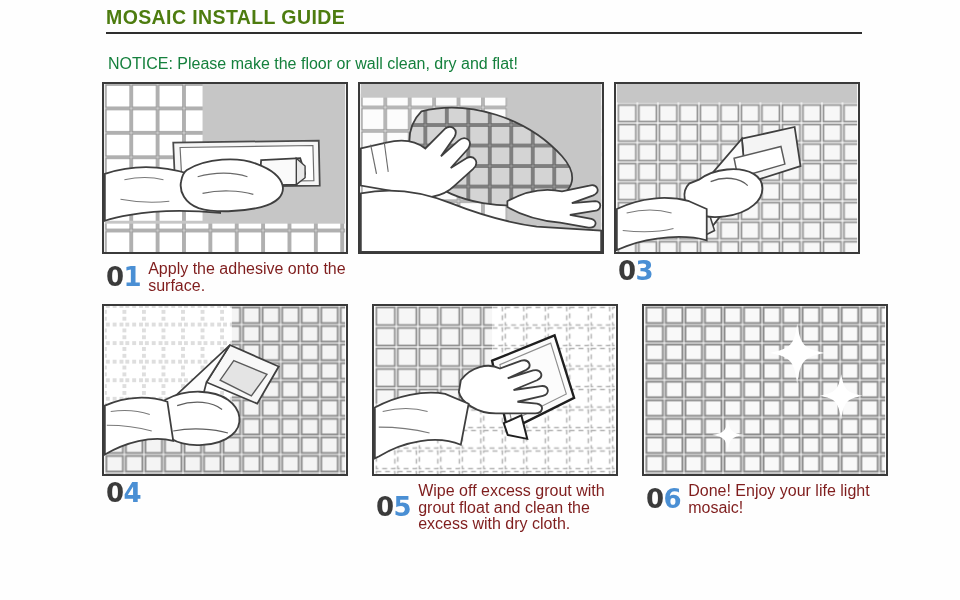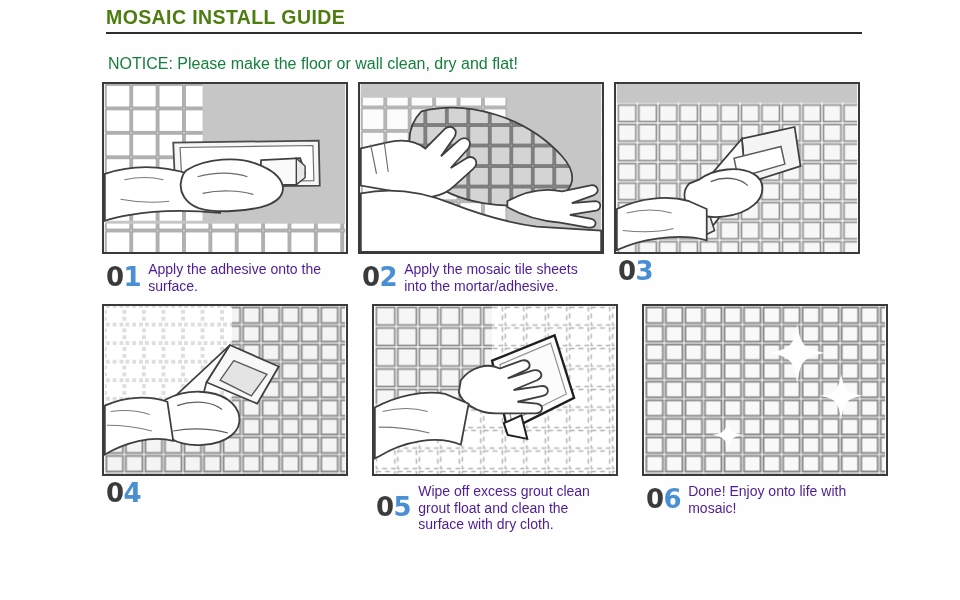--- a/index.html
+++ b/index.html
@@ -89,23 +89,23 @@
     line-height: 21px;
     letter-spacing: -0.5px;
     white-space: nowrap;
     flex: 0 0 auto;
     margin-right: 7px;
     font-family: "DejaVu Sans", sans-serif;
   }
   .stepnum .z { color: #3b3b3b; }
   .stepnum .d { color: #4a8fd4; }
   .captext {
-    font-size: 14px;
+    font-size: 16px;
     line-height: 16.5px;
-    color: #4c1d95;
+    color: #7f1d1d;
   }
   .row2 { margin-top: 10px; gap: 24px; }
 </style>
 </head>
 <body>
 
 <div id="sheet">
 
   <div class="header">
     <div class="header-title">MOSAIC INSTALL GUIDE</div>
@@ -188,24 +188,20 @@
 
             <path d="M0 112 C30 106 62 110 92 122 C120 133 150 142 180 146 L246 150 L246 172 L0 172 Z" fill="#ffffff" stroke="#3f3f3f" stroke-width="1.8"></path>
 
             <path d="M150 120 C168 110 188 106 206 110 L234 104 C242 102 246 110 238 114
                      L216 122 L240 120 C247 120 247 129 239 130 L214 134 L236 138
                      C243 140 241 148 233 147 L204 142 C184 140 164 134 150 126 Z" fill="#ffffff" stroke="#3f3f3f" stroke-width="1.8"></path>
             <path d="M10 62 L16 92" fill="none" stroke="#6a6a6a" stroke-width="1.2"></path>
             <path d="M24 60 L28 90" fill="none" stroke="#6a6a6a" stroke-width="1.1"></path>
           </svg>
         </div>
-        <div class="caption">
-          <div class="stepnum"><span class="z">0</span><span class="d">2</span></div>
-          <div class="captext">Apply the mosaic tile sheets into the mortar/adhesive.</div>
-        </div>
       </div>
 
       <div class="step">
         <div class="panel">
           <svg viewBox="0 0 246 172" xmlns="http://www.w3.org/2000/svg">
             <defs>
               <pattern id="p3tiles" width="21" height="20" patternUnits="userSpaceOnUse">
                 <rect width="21" height="20" fill="#ffffff"></rect>
                 <rect x="1.5" y="1.5" width="18" height="17" fill="#f7f7f7" stroke="#949494" stroke-width="1.8"></rect>
               </pattern>
@@ -302,21 +298,21 @@
                      L146 98 L166 100 C174 102 172 110 164 110 L124 110
                      C104 110 88 98 86 88 Z" fill="#ffffff" stroke="#3f3f3f" stroke-width="1.9"></path>
 
             <path d="M0 104 C22 92 50 86 72 90 L96 100 L88 142 C64 132 30 138 4 154 L0 156 Z" fill="#ffffff" stroke="#3f3f3f" stroke-width="1.8"></path>
             <path d="M8 108 C24 104 40 104 54 108" fill="none" stroke="#7a7a7a" stroke-width="1.1"></path>
             <path d="M4 124 C22 124 40 126 56 130" fill="none" stroke="#7a7a7a" stroke-width="1.1"></path>
           </svg>
         </div>
         <div class="caption">
           <div class="stepnum"><span class="z">0</span><span class="d">5</span></div>
-          <div class="captext">Wipe off excess grout clean grout float and clean the surface with dry cloth.</div>
+          <div class="captext">Wipe off excess grout with grout float and clean the excess with dry cloth.</div>
         </div>
       </div>
 
       <div class="step">
         <div class="panel">
           <svg viewBox="0 0 246 172" xmlns="http://www.w3.org/2000/svg">
             <defs>
               <pattern id="p6tiles" width="20" height="19" patternUnits="userSpaceOnUse">
                 <rect width="20" height="19" fill="#ffffff"></rect>
                 <rect x="1.5" y="1.5" width="17" height="16" fill="#f9f9f9" stroke="#8a8a8a" stroke-width="2"></rect>
@@ -326,19 +322,19 @@
 
             <g fill="#ffffff">
               <path d="M156 18 C159 40 163 44 184 48 C163 52 159 56 156 80 C153 56 149 52 128 48 C149 44 153 40 156 18 Z"></path>
               <path d="M201 70 C204 86 207 89 223 92 C207 95 204 98 201 116 C198 98 195 95 179 92 C195 89 198 86 201 70 Z"></path>
               <path d="M85 116 C87 128 89 130 101 132 C89 134 87 136 85 148 C83 136 81 134 69 132 C81 130 83 128 85 116 Z"></path>
             </g>
           </svg>
         </div>
         <div class="caption">
           <div class="stepnum"><span class="z">0</span><span class="d">6</span></div>
-          <div class="captext">Done! Enjoy onto life with mosaic!</div>
+          <div class="captext">Done! Enjoy your life light mosaic!</div>
         </div>
       </div>
     </div>
 
   </div>
 </div>
 
 </body></html>

